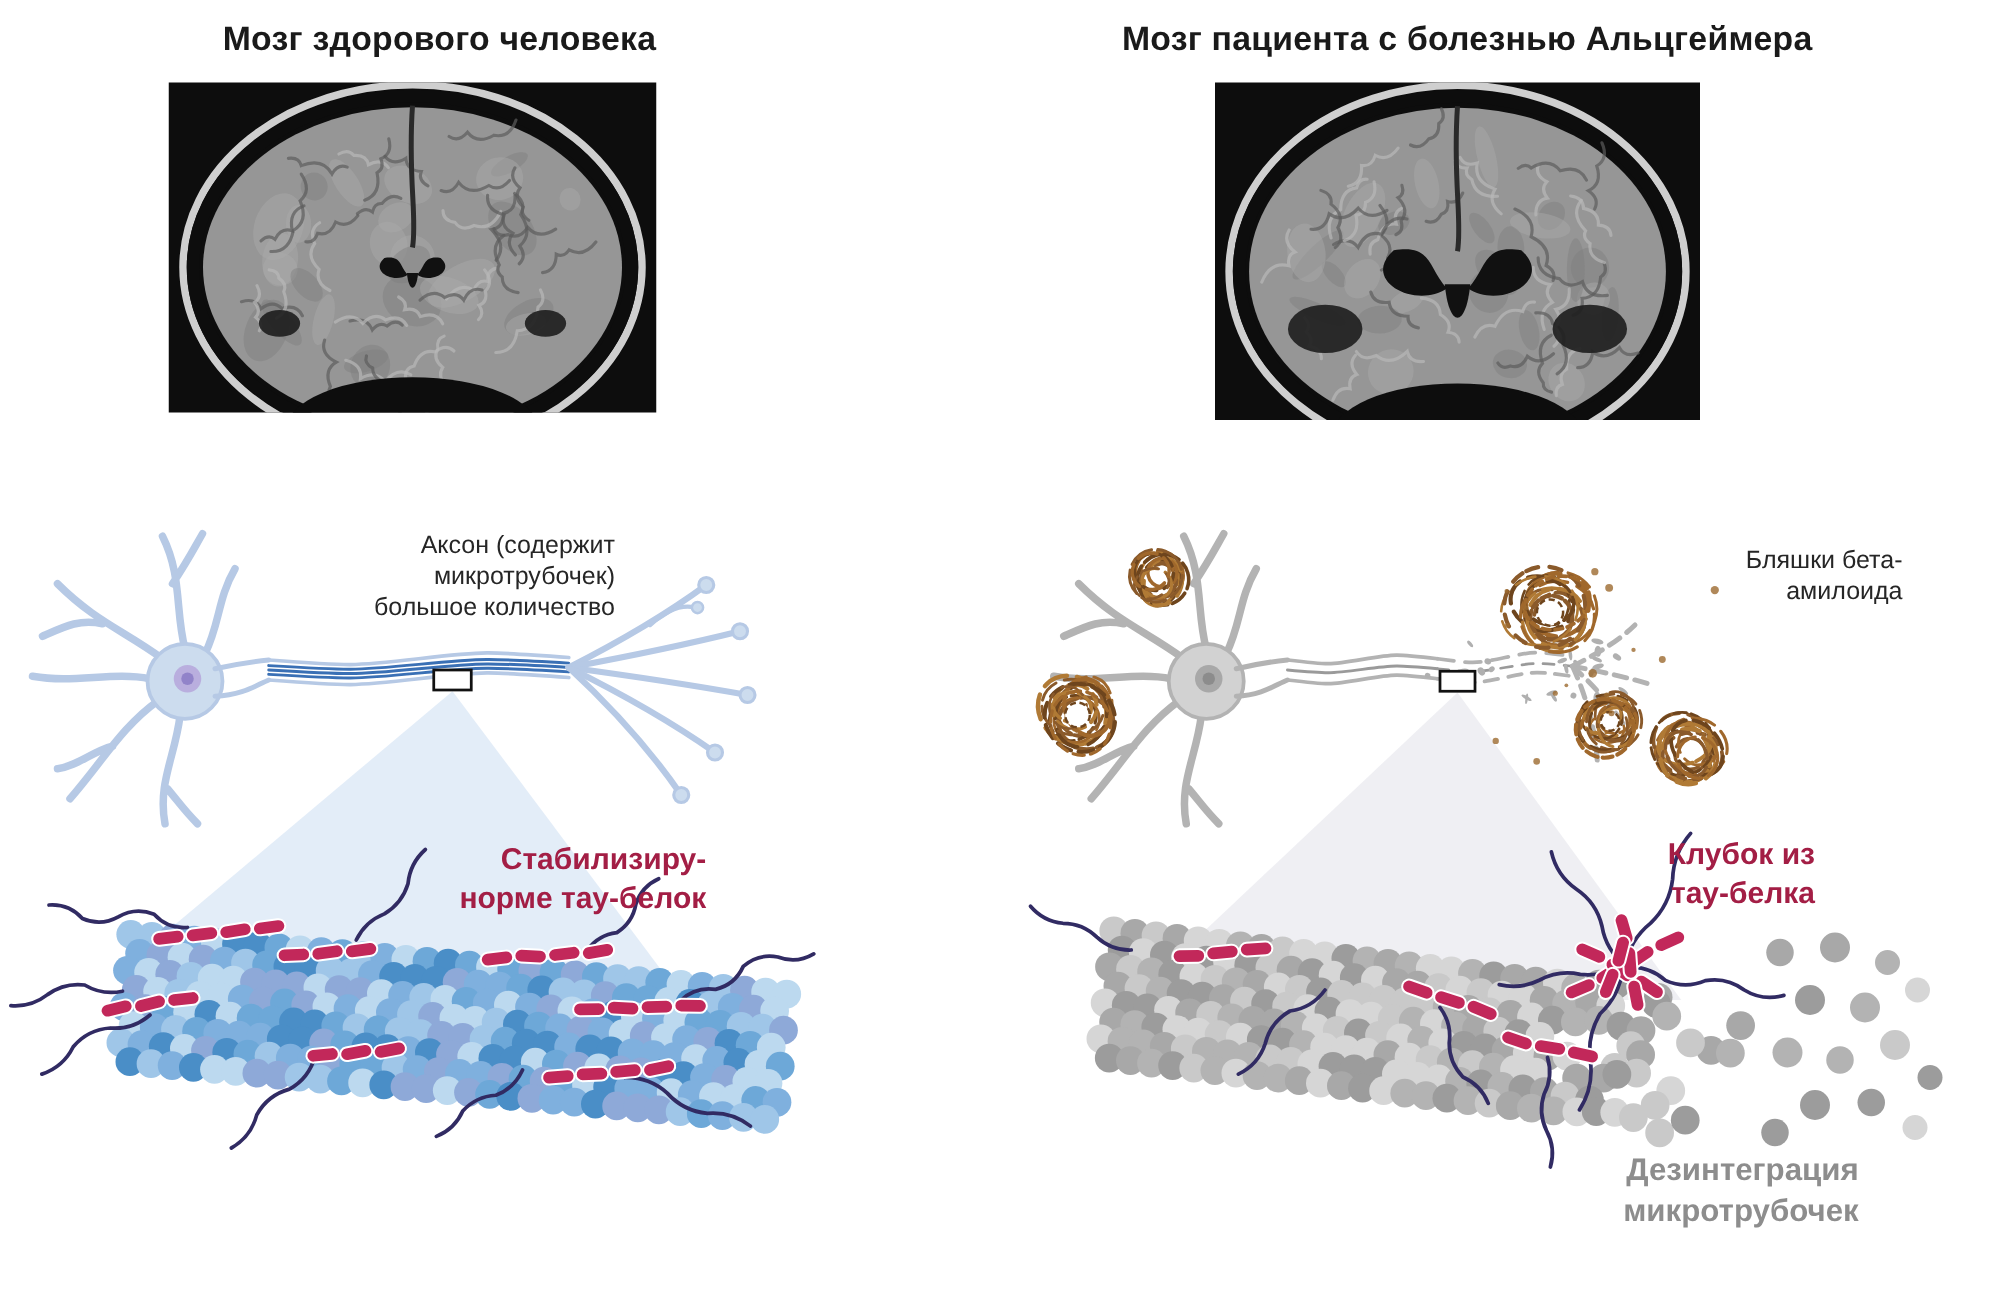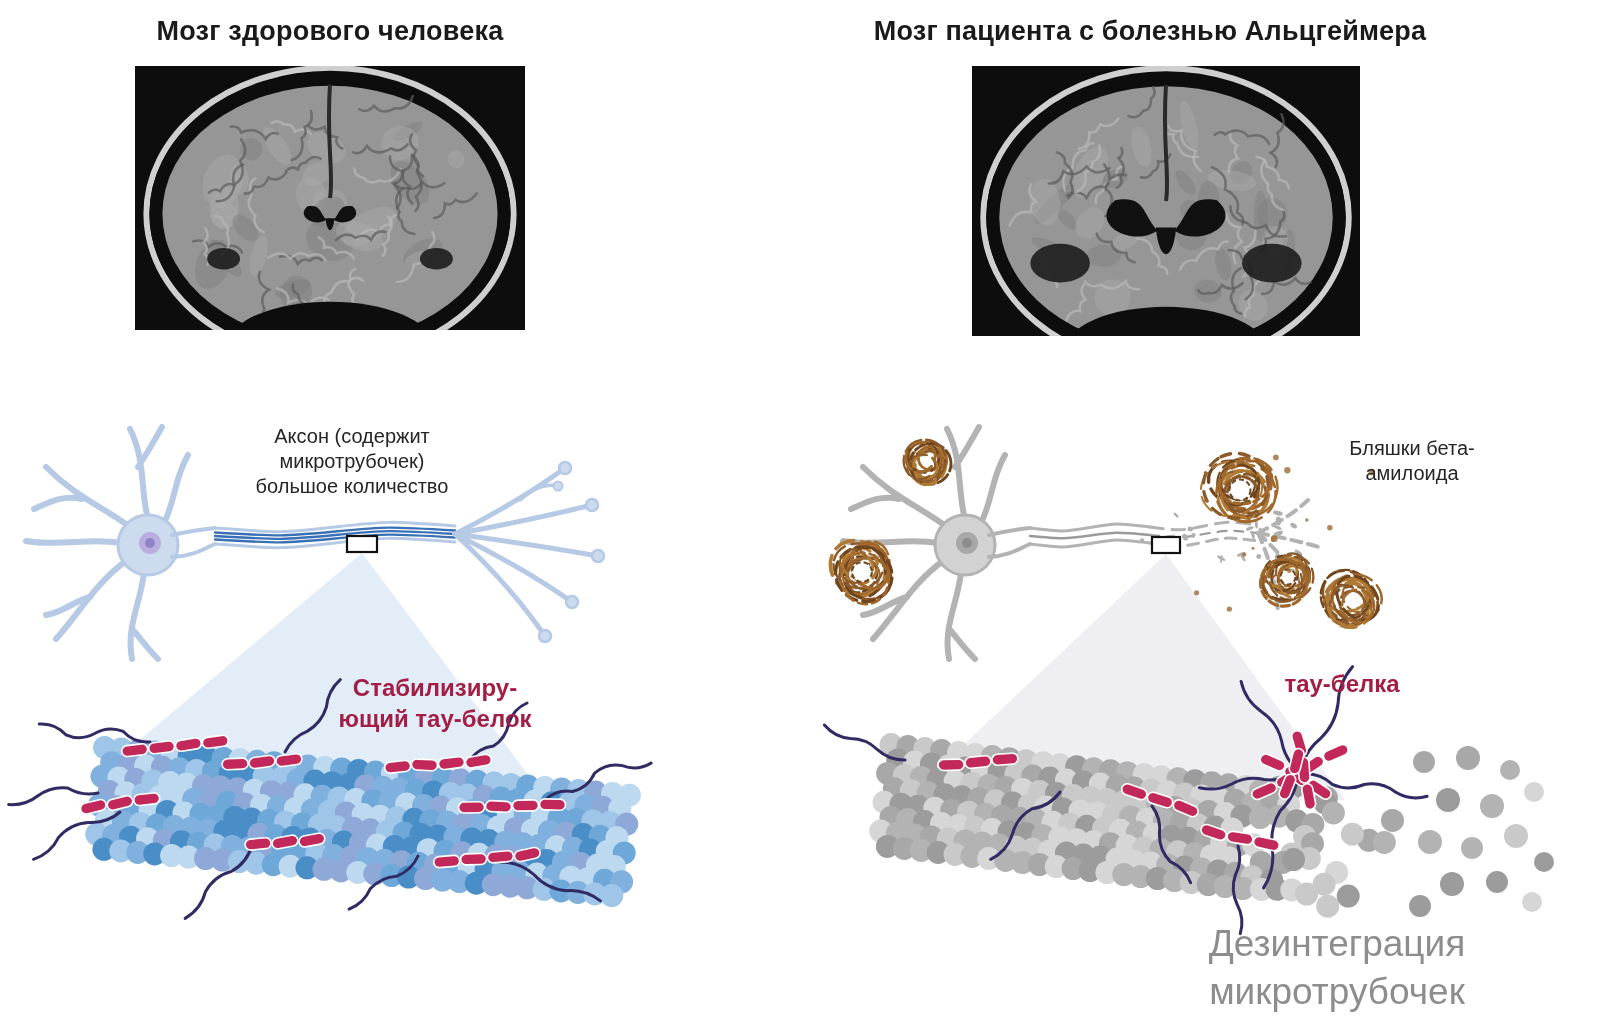--- a/index.html
+++ b/index.html
@@ -1,24 +1,24 @@
 <!DOCTYPE html>
 <html style="--healthy-accent: #3d7ab8; --tau-red-label: #a31e45; --disint-gray: #8d8d8d;"><head>
 <meta charset="utf-8">
 <style>
   html,body{margin:0;padding:0;background:#ffffff;}
   .canvas{position:relative;width:1600px;height:1036px;background:#fff;
           font-family:"Liberation Sans",sans-serif;overflow:hidden;}
   #art{position:absolute;left:0;top:0;}
-  .label{position:absolute;text-align:center;}
+  .label{position:absolute;text-align:right;}
   .title{font-size:27px;font-weight:bold;color:#1a1a1a;letter-spacing:.2px;}
   .caption{font-size:20px;color:#262626;line-height:1.26;}
   .accent-red{color:var(--tau-red-label,#a31e45);font-weight:bold;font-size:24px;line-height:1.3;}
   .accent-blue{color:var(--healthy-accent,#3d7ab8);font-weight:bold;font-size:27px;line-height:1.3;}
-  .accent-gray{color:var(--disint-gray,#8d8d8d);font-weight:normal;font-size:37px;line-height:1.3;}
+  .accent-gray{color:var(--disint-gray,#8d8d8d);font-weight:bold;font-size:25px;line-height:1.3;}
   .line{display:block;}
 </style>
 </head>
 <body>
 
 <div class="canvas">
 
   <svg id="art" width="1600" height="1036">
     <g id="g-mri-left">
         <rect x="135" y="66" width="390" height="264" fill="#0d0d0d"></rect>
@@ -928,30 +928,31 @@
   <div class="label title" style="left:850px;top:16px;width:600px">Мозг пациента с болезнью Альцгеймера</div>
 
   <div class="label caption" style="left:212px;top:424px;width:280px">
     <span class="line">Аксон (содержит</span>
     <span class="line">микротрубочек)</span>
     <span class="line">большое количество</span>
   </div>
 
   <div class="label accent-red" style="left:305px;top:672px;width:260px">
     <span class="line">Стабилизиру-</span>
-    <span class="line">ющий тау-белок</span>
+    <span class="line">норме тау-белок</span>
   </div>
 
 
   <div class="label caption" style="left:1302px;top:436px;width:220px">
     <span class="line">Бляшки бета-</span>
     <span class="line">амилоида</span>
   </div>
 
   <div class="label accent-red" style="left:1232px;top:668px;width:220px">
+    <span class="line">Клубок из</span>
     <span class="line">тау-белка</span>
   </div>
 
   <div class="label accent-gray" style="left:1187px;top:920px;width:300px">
     <span class="line">Дезинтеграция</span>
     <span class="line">микротрубочек</span>
   </div>
 
 </div>
 

